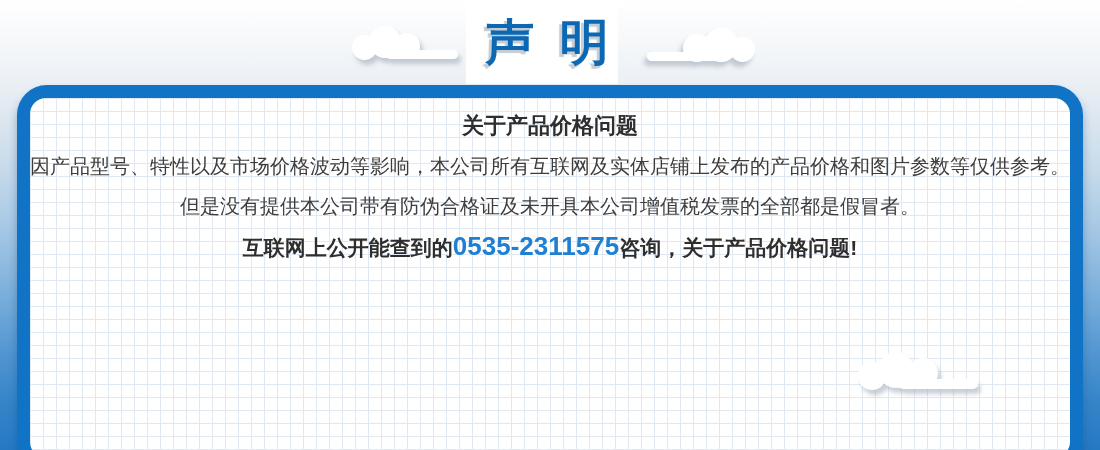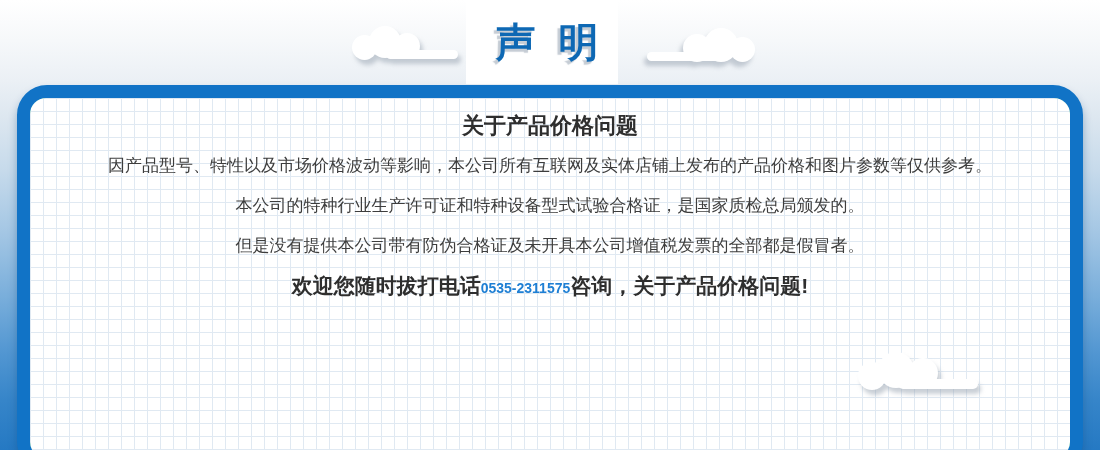--- a/index.html
+++ b/index.html
@@ -13,21 +13,21 @@
   }
   .stage{position:absolute;inset:0;}
 
   
   .title-panel{
     position:absolute;left:466px;top:0;width:152px;height:84px;
     background:#ffffff;
   }
   .page-title{
     position:absolute;left:0;top:14px;width:1100px;text-align:center;
-    font-size:40px;line-height:56px;font-weight:bold;
+    font-size:49px;line-height:56px;font-weight:bold;
     letter-spacing:6px;color:#0d68b4;
     text-shadow:-3px 3px 1px rgba(150,162,176,.55);
   }
 
   
   .cloud{position:absolute;filter:drop-shadow(3px 5px 2px rgba(148,160,174,.5));}
   .cloud i{position:absolute;background:#fff;border-radius:50%;}
   .cloud .tail{border-radius:12px;}
   .mirror{transform:scaleX(-1);}
 
@@ -44,25 +44,25 @@
     background-color:#ffffff;
     background-image:
       linear-gradient(to right, #e0e9f2 1px, transparent 1px),
       linear-gradient(to bottom, #e0e9f2 1px, transparent 1px);
     background-size:13px 13px;
     padding-top:8px;box-sizing:border-box;
   }
   .line{
     width:100%;text-align:center;white-space:nowrap;
     line-height:40px;height:40px;
-    font-size:17px;color:#3d3d3d;
+    font-size:20px;color:#3d3d3d;
   }
   .line.heading{font-weight:bold;font-size:22px;color:#2e2e2e;}
   .line.contact{font-weight:bold;font-size:21px;color:#2e2e2e;}
-  .phone{color:#1e7fd4;font-weight:bold;font-size:14px;cursor:pointer;}
+  .phone{color:#1e7fd4;font-weight:bold;font-size:26px;cursor:pointer;}
 </style>
 </head>
 <body>
 
 <div class="stage">
 
   <div class="title-panel"></div>
 
   <div class="cloud" style="left:352px;top:24px;width:110px;height:38px;">
     <i style="left:0;top:11px;width:25px;height:25px;"></i>
@@ -79,25 +79,24 @@
   </div>
 
   <div class="page-title">声 明</div>
 
   <div class="notice-box">
     <div class="notice-inner">
 
       <div class="line heading">关于产品价格问题</div>
       <div class="line">因产品型号、特性以及市场价格波动等影响，本公司所有互联网及实体店铺上发布的产品价格和图片参数等仅供参考。</div>
 
-      <div class="line">本公司的特种行业生产许可证和特种设备型式试验合格证，是国家质检总局颁发的。</div>
       <div class="line">但是没有提供本公司带有防伪合格证及未开具本公司增值税发票的全部都是假冒者。</div>
 
       <div class="line contact">
-        <span>欢迎您随时拔打电话</span><span class="phone">0535-2311575</span><span>咨询，关于产品价格问题!</span>
+        <span>互联网上公开能查到的</span><span class="phone">0535-2311575</span><span>咨询，关于产品价格问题!</span>
       </div>
 
     </div>
   </div>
 
   <div class="cloud" style="left:858px;top:348px;width:120px;height:44px;">
     <i style="left:0;top:14px;width:28px;height:28px;"></i>
     <i style="left:20px;top:4px;width:36px;height:36px;"></i>
     <i style="left:50px;top:10px;width:30px;height:30px;"></i>
     <i class="tail" style="left:40px;top:31px;width:80px;height:10px;"></i>

